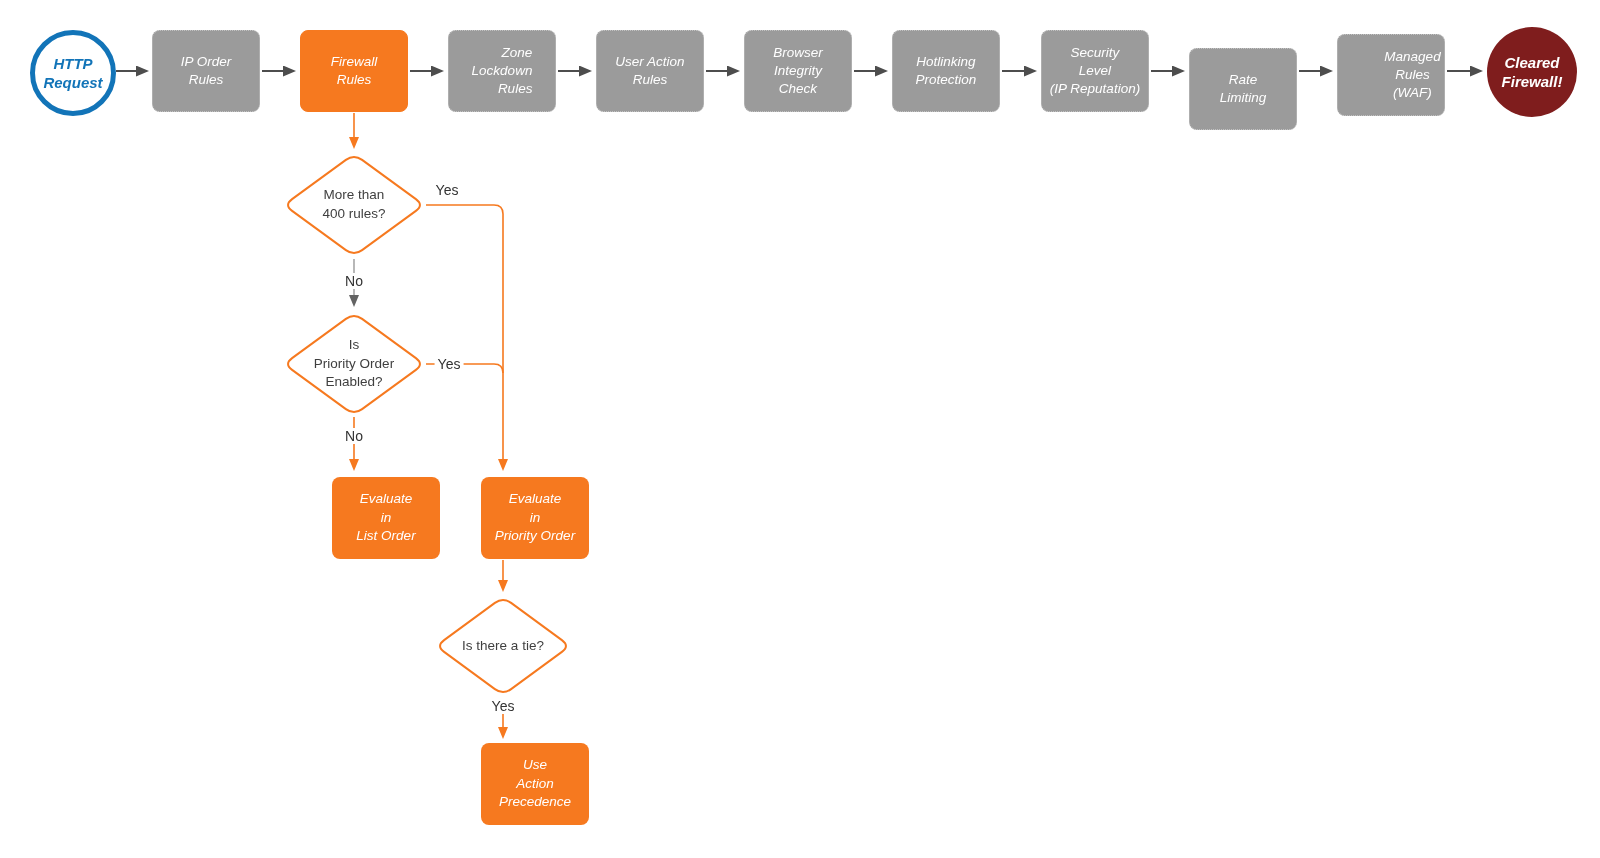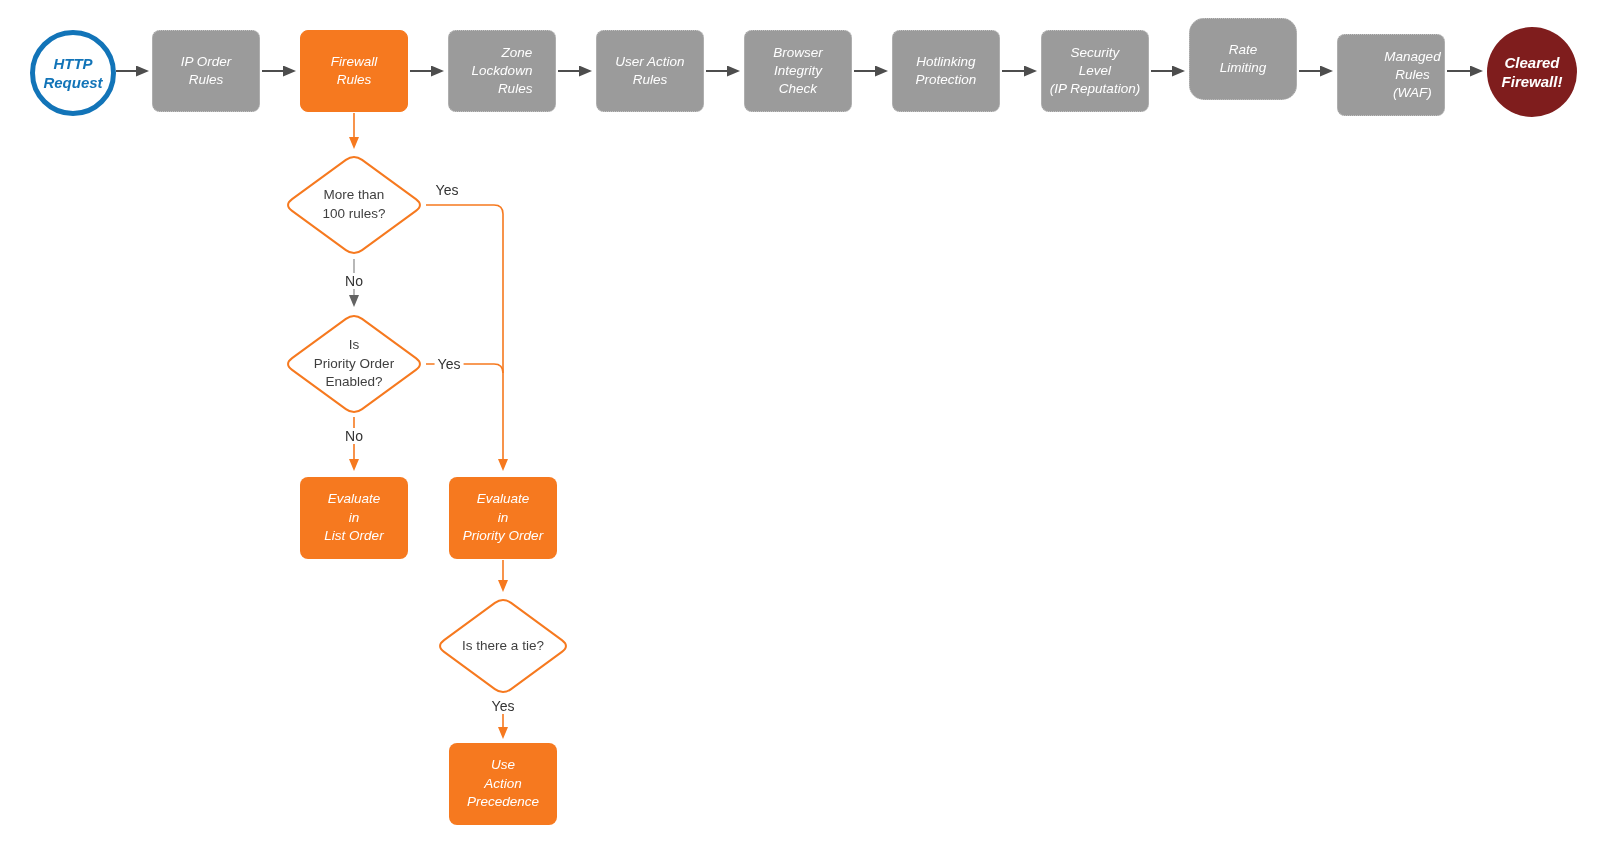--- a/index.html
+++ b/index.html
@@ -47,20 +47,21 @@
   }
   .action {
     width: 108px;
     height: 82px;
     border-radius: 8px;
     background: #F6791F;
     color: #ffffff;
     font-style: italic;
     font-size: 13.5px;
     line-height: 1.38;
+    margin-left: 32px;
   }
   .circle {
     border-radius: 50%;
     font-weight: bold;
     font-style: italic;
     font-size: 15px;
     line-height: 1.3;
   }
   .circle.start {
     left: 30px; top: 30px;
@@ -170,41 +171,41 @@
   </div>
   <div class="node stage" style="left:892px; top:30px;">
     <span class="label-lines">Hotlinking
 Protection</span>
   </div>
   <div class="node stage" style="left:1041px; top:30px;">
     <span class="label-lines">Security
 Level
 (IP Reputation)</span>
   </div>
-  <div class="node stage" style="left:1189px; top:18px;border-radius:15px;">
+  <div class="node stage" style="left:1189px; top:48px;">
     <span class="label-lines">Rate
 Limiting</span>
   </div>
   <div class="node stage" style="left:1337px; top:34px;padding-left:43px;">
     <span class="label-lines">Managed
 Rules
 (WAF)</span>
   </div>
 
   <div class="node circle end">
     <span class="label-lines">Cleared
 Firewall!</span>
   </div>
 
   <div class="diamond" style="left:282px; top:152px; width:144px; height:106px;">
     <svg width="144" height="106" viewBox="0 0 144 106">
       <path d="M80.1,7.9 L133.9,47.1 Q142,53 133.9,58.9 L80.1,98.1 Q72,104 63.9,98.1 L10.1,58.9 Q2,53 10.1,47.1 L63.9,7.9 Q72,2 80.1,7.9 Z" fill="#ffffff" stroke="#F6791F" stroke-width="2"></path>
     </svg>
     <span class="dlabel">More than
-100 rules?</span>
+400 rules?</span>
   </div>
 
   <div class="diamond" style="left:282px; top:311px; width:144px; height:106px;">
     <svg width="144" height="106" viewBox="0 0 144 106">
       <path d="M80.1,7.9 L133.9,47.1 Q142,53 133.9,58.9 L80.1,98.1 Q72,104 63.9,98.1 L10.1,58.9 Q2,53 10.1,47.1 L63.9,7.9 Q72,2 80.1,7.9 Z" fill="#ffffff" stroke="#F6791F" stroke-width="2"></path>
     </svg>
     <span class="dlabel">Is
 Priority Order
 Enabled?</span>
   </div>

